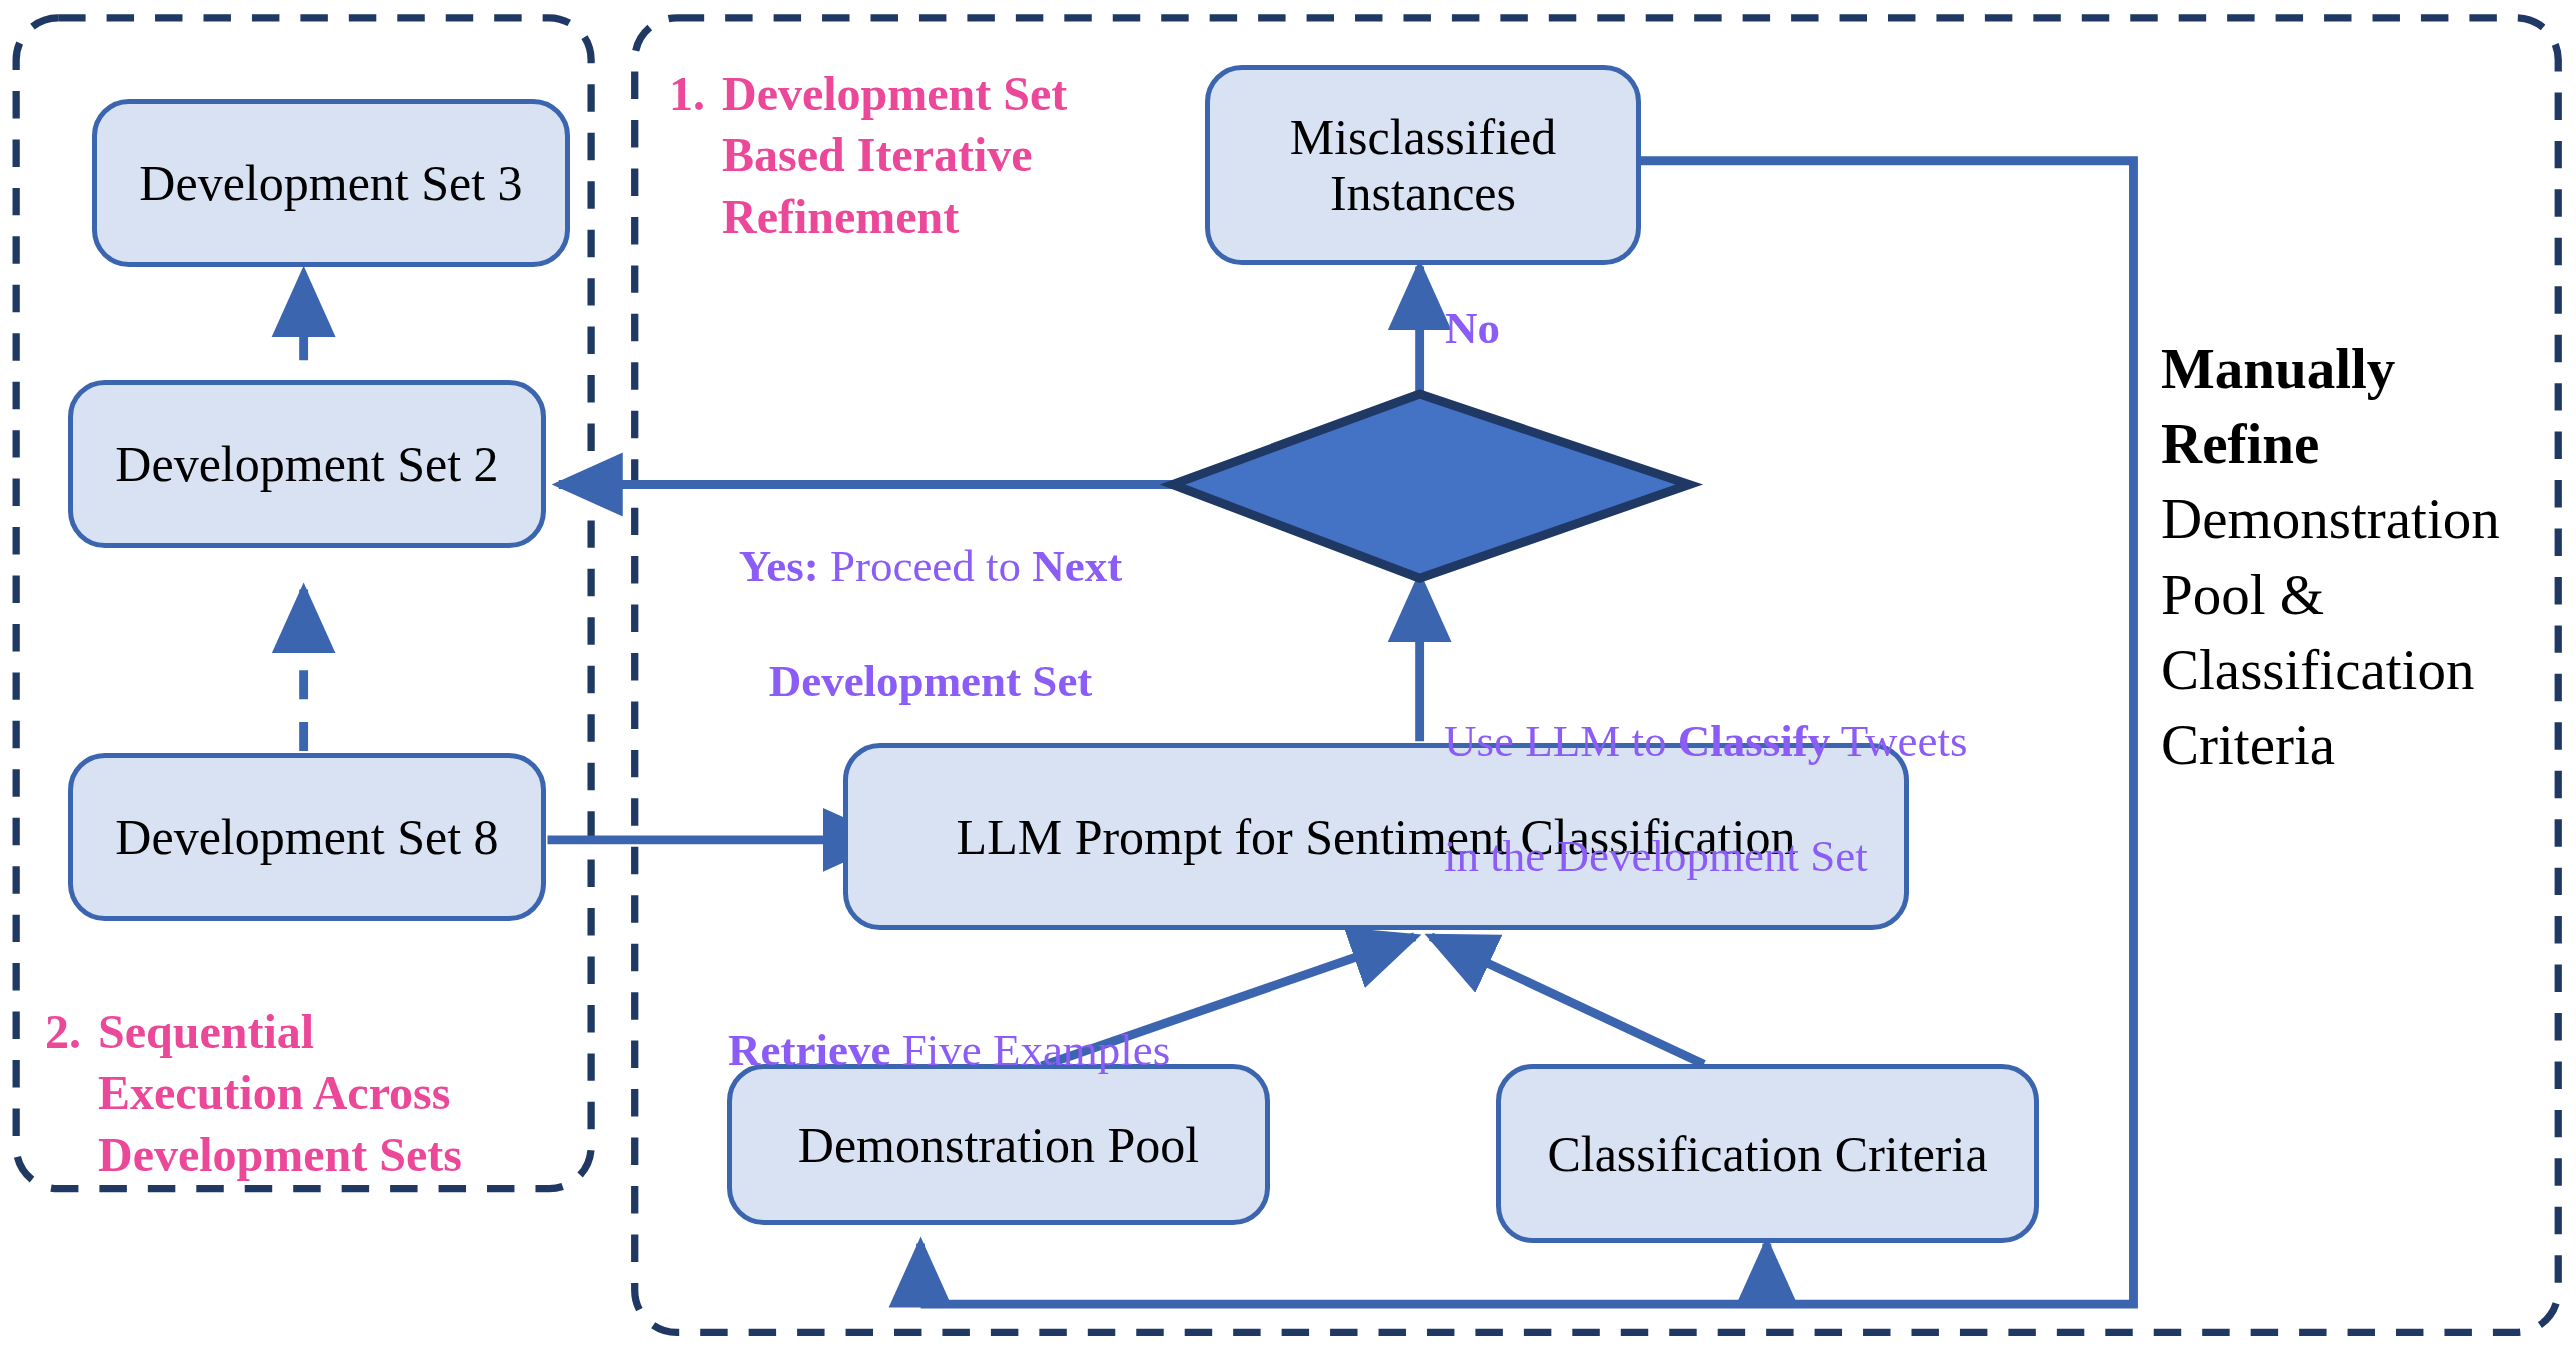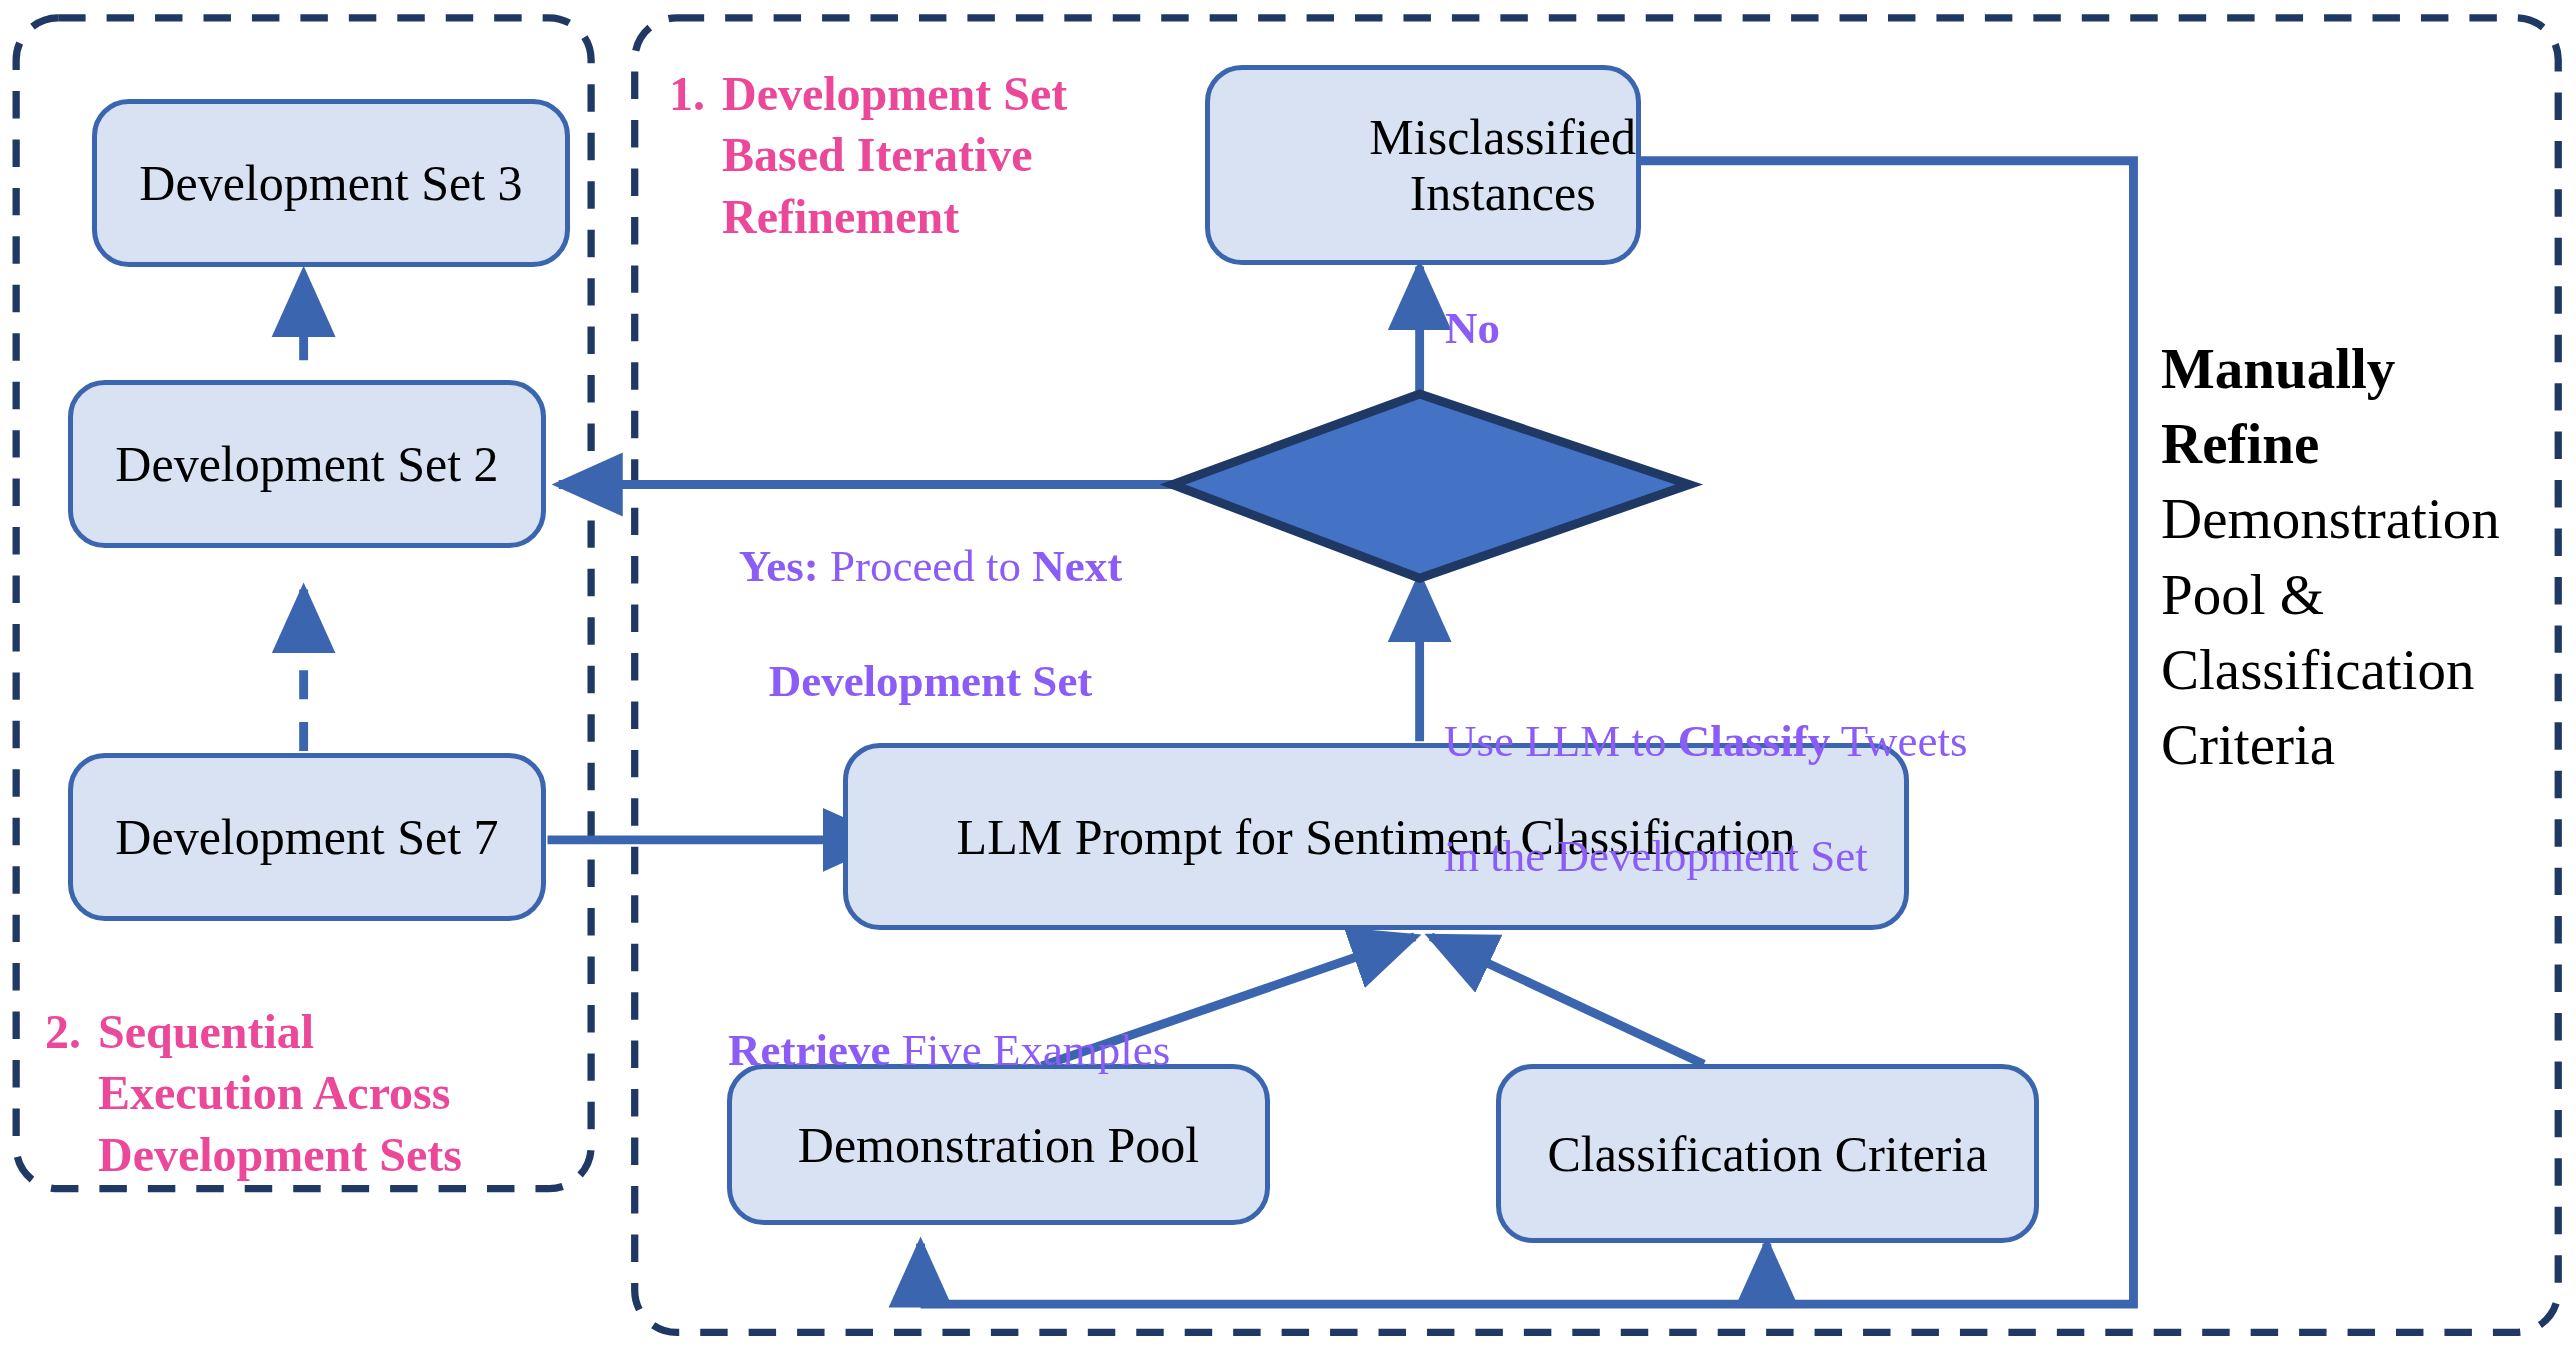--- a/index.html
+++ b/index.html
@@ -134,24 +134,24 @@
 
   <div class="node dev-box" style="left:68px; top:99px; width:478px; height:168px;margin-left:24px;">
     <span>Development Set 3</span>
   </div>
 
   <div class="node dev-box" style="left:68px; top:380px; width:478px; height:168px;">
     <span>Development Set 2</span>
   </div>
 
   <div class="node dev-box" style="left:68px; top:753px; width:478px; height:168px;">
-    <span>Development Set 7</span>
+    <span>Development Set 8</span>
   </div>
 
-  <div class="node mis-box" style="left:1205px; top:65px; width:436px; height:200px; white-space:pre-line;justify-content:flex-end;">
+  <div class="node mis-box" style="left:1205px; top:65px; width:436px; height:200px; white-space:pre-line;">
     <span>Misclassified
 Instances</span>
   </div>
 
   <div class="node prompt-box" style="left:843px; top:743px; width:1066px; height:187px;">
     <span>LLM Prompt for Sentiment Classification</span>
   </div>
 
   <div class="node src-box" style="left:727px; top:1064px; width:543px; height:161px;">
     <span>Demonstration Pool</span>

